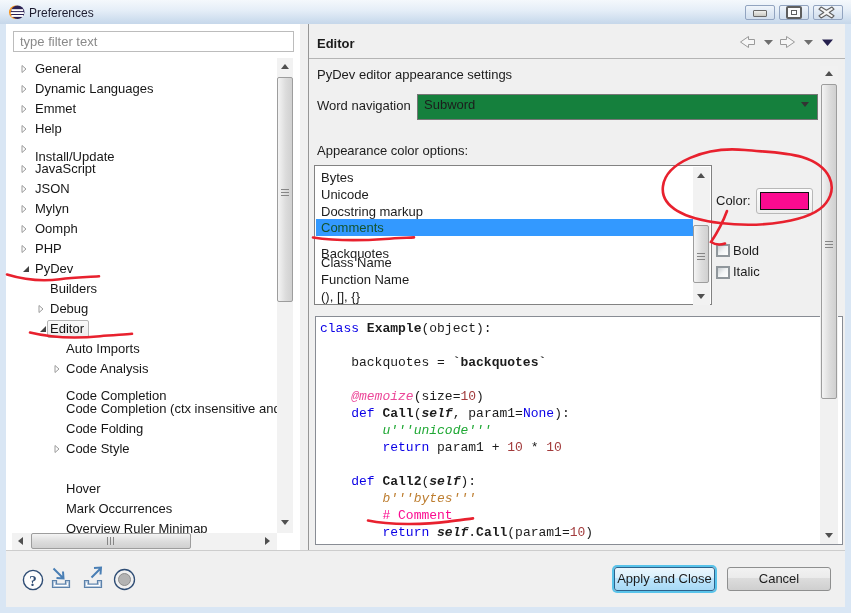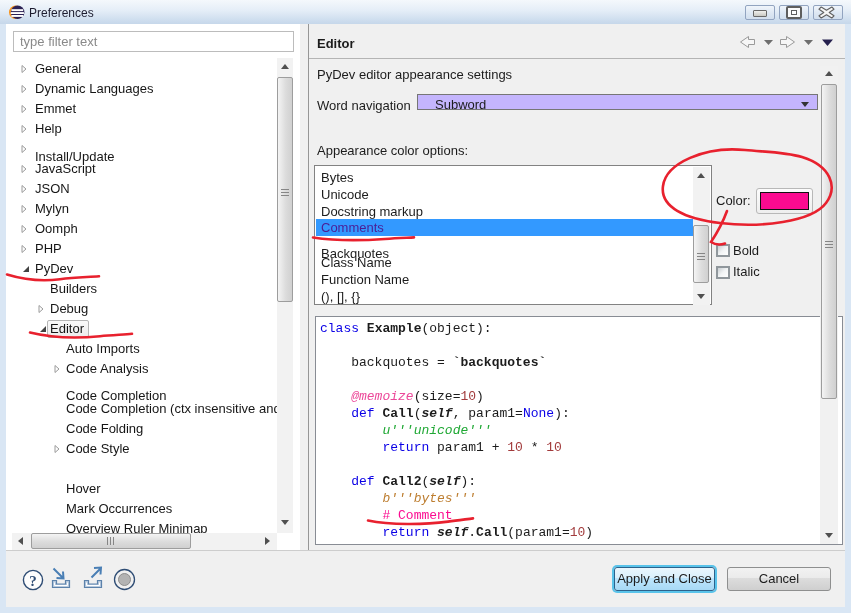--- a/index.html
+++ b/index.html
@@ -21,21 +21,21 @@
 .sbthumbh{position:absolute;background:linear-gradient(#f4f4f4,#dcdcdc 55%,#d0d0d0);border:1px solid #9d9d9d;border-radius:2px;}
 .grip3{position:absolute;width:8px;height:7px;background:repeating-linear-gradient(#868686 0 1px,transparent 1px 3px);}
 .grip3v{position:absolute;width:7px;height:8px;background:repeating-linear-gradient(90deg,#868686 0 1px,transparent 1px 3px);}
 .arr{position:absolute;width:0;height:0;}
 
 #divider{left:308px;top:24px;width:1px;height:527px;background:#969696;}
 #hdr-sep{left:309px;top:58px;width:536px;height:1px;background:#b4b4b4;}
 #bot-sep{left:6px;top:550px;width:839px;height:1px;background:#cdcdcd;}
 #editor-h{left:317px;top:36px;font-weight:bold;font-size:13px;}
 .lbl{position:absolute;font-size:13px;white-space:nowrap;}
-#combo{left:417px;top:94px;width:401px;height:16px;border:1px solid #767676;background:#c4b5fd;line-height:20px;padding-left:17px;font-size:13px;}
+#combo{left:417px;top:94px;width:401px;height:26px;border:1px solid #767676;background:#15803d;line-height:20px;padding-left:6px;font-size:13px;}
 #listbox{left:314px;top:165px;width:398px;height:140px;border:1px solid #828282;background:#fff;}
 .li{position:absolute;left:6px;height:17px;line-height:17px;font-size:13px;white-space:nowrap;}
 #lisel{position:absolute;left:1px;top:53px;width:379px;height:17px;background:#3399ff;}
 #vsb-list{position:absolute;right:1px;top:1px;width:17px;height:138px;background:#f2f2f2;}
 #vsb-right{left:820px;top:66px;width:18px;height:478px;background:#f1f1f1;}
 
 #swatch-frame{left:756px;top:188px;width:57px;height:26px;border:1px solid #b8b8b8;border-radius:3px;background:linear-gradient(#fcfcfc,#eee);}
 #swatch{left:760px;top:192px;width:49px;height:18px;background:#fb0b90;border:1px solid #111;}
 .cb{position:absolute;width:14px;height:13px;border:2px solid #90979c;background:linear-gradient(135deg,#c9ced2,#f2f4f5 50%,#fff);}
 
@@ -164,21 +164,21 @@
 <div class="lbl" style="left:317px;top:67px;text-align:center;">PyDev editor appearance settings</div>
 <div class="lbl" style="left:317px;top:98px;">Word navigation</div>
 <div class="abs" id="combo">Subword</div>
 <div class="arr" style="left:801px;top:102px;border-left:4px solid transparent;border-right:4px solid transparent;border-top:5px solid #333;"></div>
 <div class="lbl" style="left:317px;top:143px;">Appearance color options:</div>
 <div class="abs" id="listbox">
  <div id="lisel"></div>
  <div class="li" style="top:3px;">Bytes</div>
  <div class="li" style="top:20px;">Unicode</div>
  <div class="li" style="top:37px;">Docstring markup</div>
- <div class="li" style="top:53px;color:#4c1d95;">Comments</div>
+ <div class="li" style="top:53px;color:#14532d;">Comments</div>
  <div class="li" style="top:79px;">Backquotes</div>
  <div class="li" style="top:88px;">Class Name</div>
  <div class="li" style="top:105px;">Function Name</div>
  <div class="li" style="top:122px;">(), [], {}</div>
  <div id="vsb-list">
   <div class="arr" style="left:4px;top:6px;border-left:4px solid transparent;border-right:4px solid transparent;border-bottom:5px solid #505050;"></div>
   <div class="sbthumb" style="left:0px;top:58px;width:16px;height:58px;"></div>
   <div class="grip3" style="left:4px;top:86px;"></div>
   <div class="arr" style="left:4px;top:127px;border-left:4px solid transparent;border-right:4px solid transparent;border-top:5px solid #505050;"></div>
  </div>

